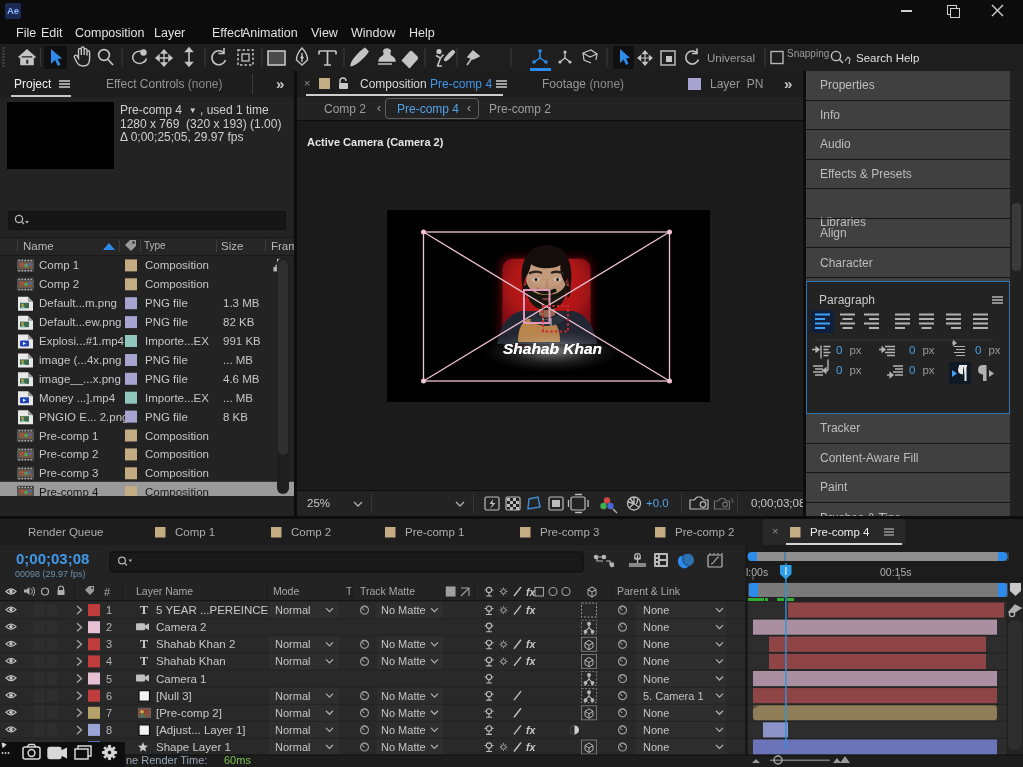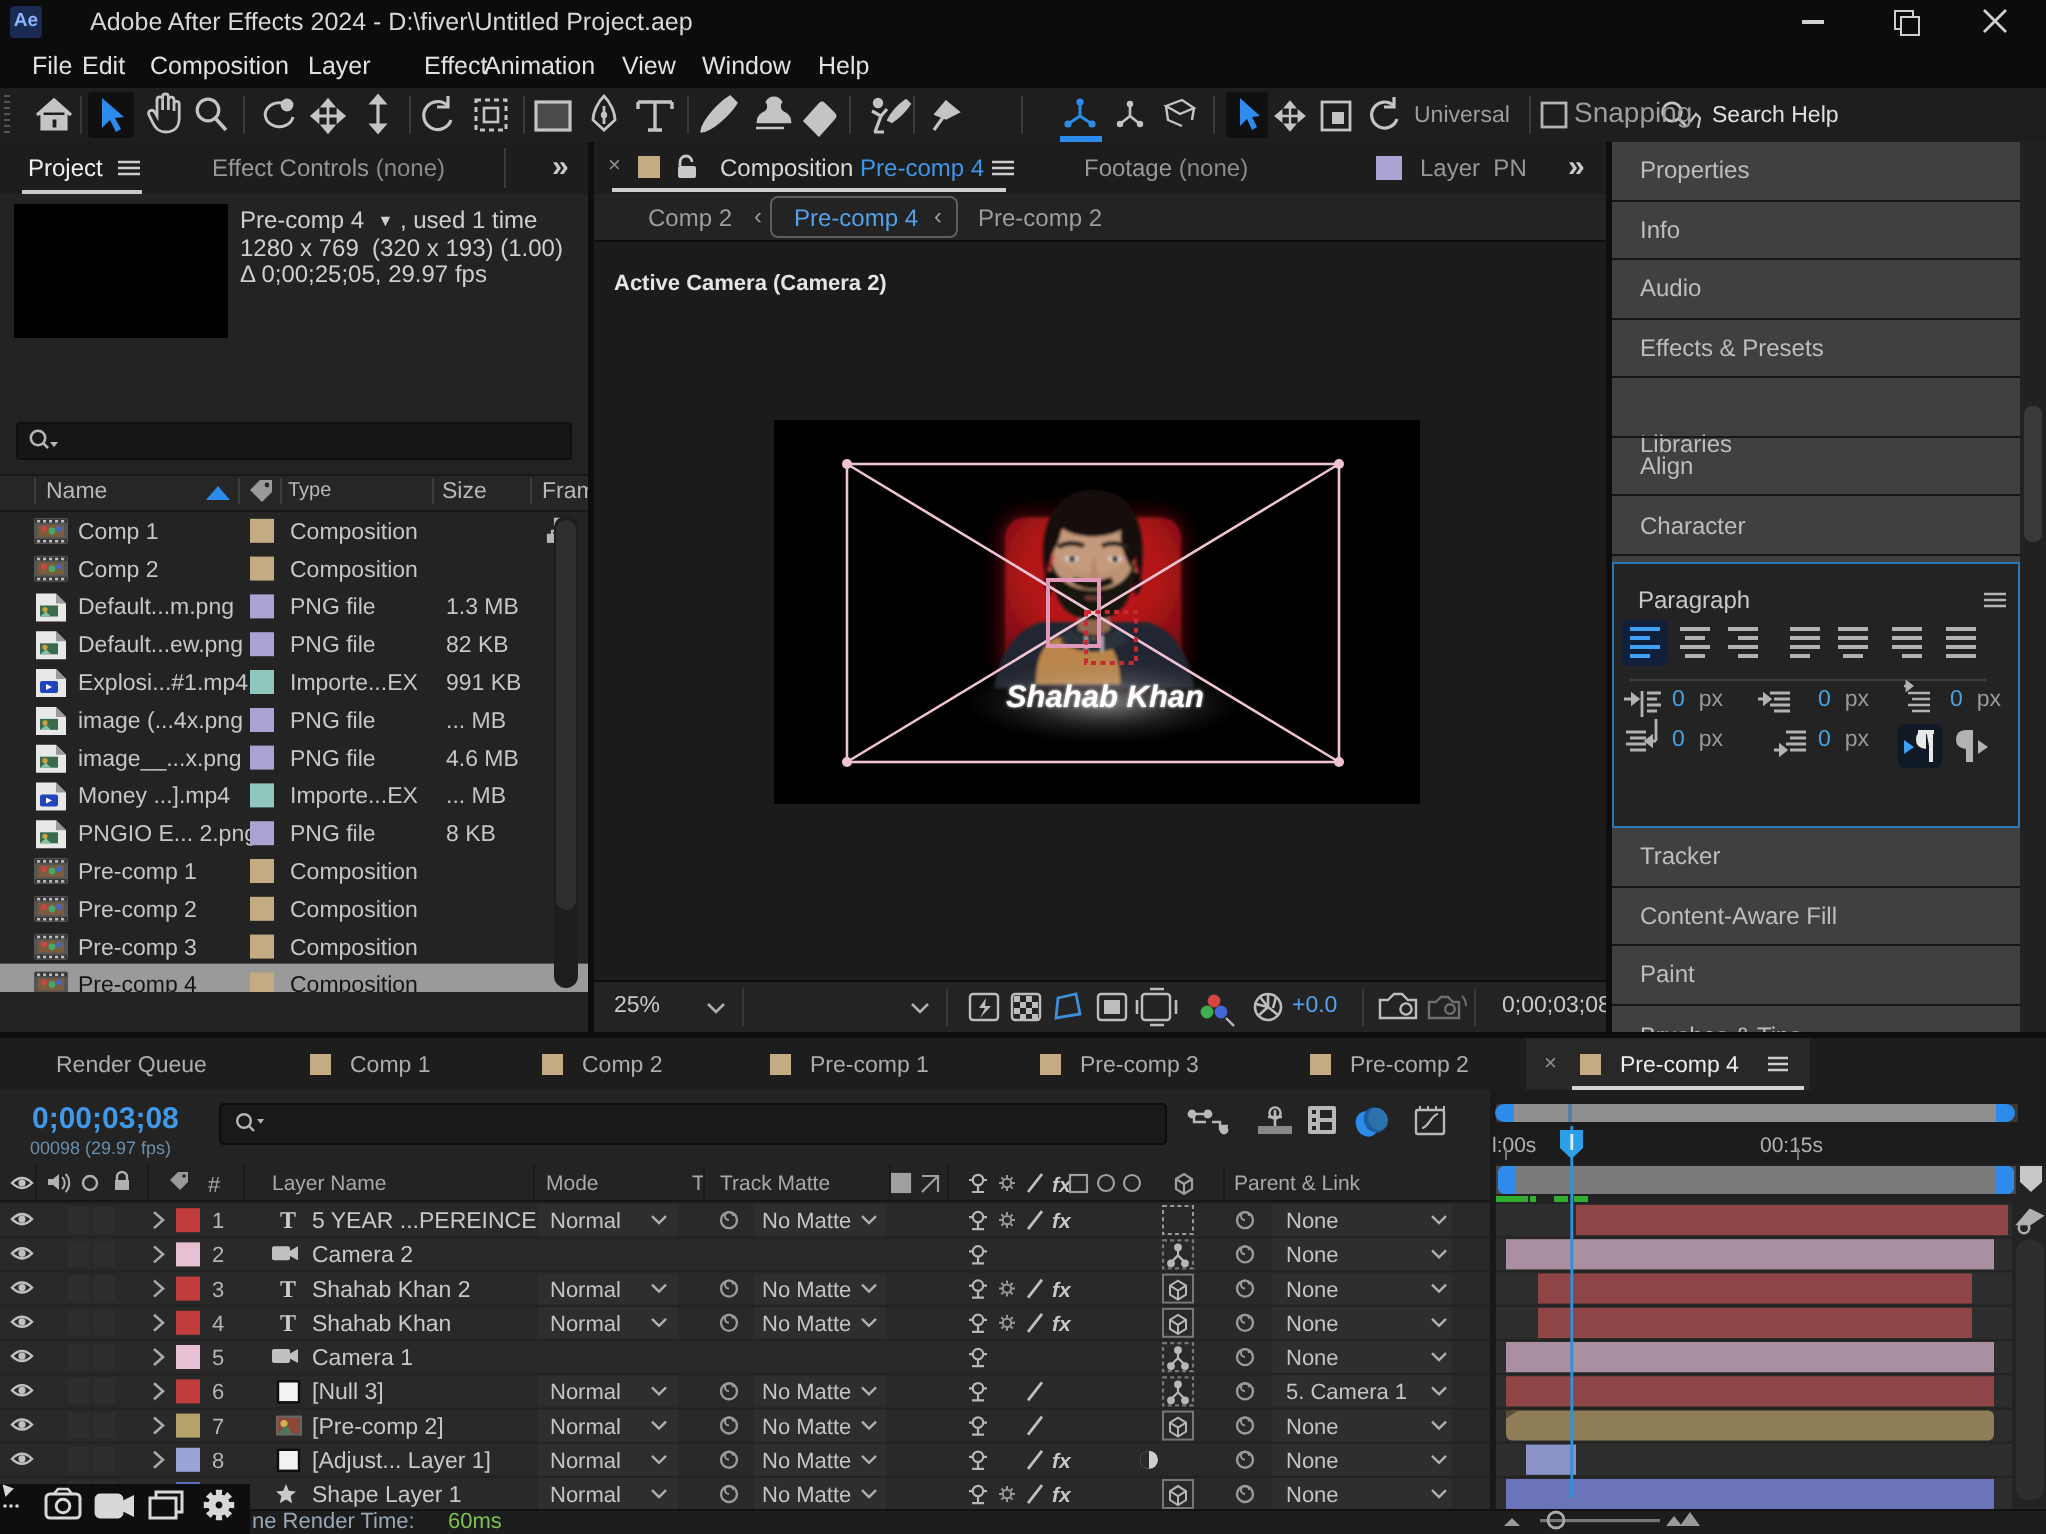--- a/index.html
+++ b/index.html
@@ -7,21 +7,20 @@
   .abs{position:absolute;}
   .txt{white-space:nowrap;}
   svg{display:block;}
 </style></head>
 <body>
 <div id="app">
 
 <div class="abs" style="left:0;top:0;width:1023px;height:22px;background:#0c0c0c;"></div>
 <div class="abs" style="left:5px;top:3px;width:16px;height:16px;background:#1b2a52;border-radius:2px;
      color:#8cb4ff;font-size:9.5px;font-weight:bold;text-align:center;line-height:16px;">Ae</div>
-<div class="abs txt" style="left:45px;top:4px;font-size:12.5px;color:#d8d8d8;">Adobe After Effects 2024 - D:\fiver\Untitled Project.aep</div>
 
 <div class="abs" style="left:901px;top:10px;width:11px;height:1.5px;background:#d0d0d0;"></div>
 <div class="abs" style="left:947px;top:5px;width:8px;height:8px;border:1.2px solid #d0d0d0;"></div>
 <div class="abs" style="left:950px;top:8px;width:8px;height:8px;border:1.2px solid #d0d0d0;background:#0c0c0c;"></div>
 <div class="abs" style="left:991px;top:4px;width:13px;height:13px;">
   <svg width="13" height="13">
         <path d="M1 1 L12 12 M12 1 L1 12" stroke="#d0d0d0" stroke-width="1.4"></path>
       </svg>
     </div>
 
@@ -122,21 +121,21 @@
       <path d="M765 4 V23" stroke="#3a3a3a" stroke-width="1"></path>
 
       <rect x="771" y="7.5" width="12" height="12" stroke="#b5b5b5" stroke-width="1.4"></rect>
 
       <circle cx="836" cy="12" r="4.6" stroke-width="1.4"></circle>
       <path d="M839.5 15.5 L843 19" stroke-width="1.4"></path>
       <path d="M845 17 l3-4 l2 2 l-1 5" stroke-width="1.1"></path>
     </g>
   </svg>
   <div class="abs txt" style="left:707px;top:8px;color:#9d9d9d;font-size:11.5px;">Universal</div>
-  <div class="abs txt" style="left:787px;top:4px;color:#9d9d9d;font-size:14px;">Snapping</div>
+  <div class="abs txt" style="left:787px;top:4px;color:#9d9d9d;font-size:10px;">Snapping</div>
   <div class="abs txt" style="left:856px;top:8px;color:#e0e0e0;font-size:11.5px;">Search Help</div>
   <div class="abs" style="left:530px;top:24px;width:21px;height:3px;background:#2d8ceb;"></div>
 </div>
 
 <div class="abs" id="projpanel" style="left:0;top:71px;width:294px;height:445px;background:#232323;">
 
   <div class="abs" style="left:0;top:0;width:294px;height:26px;background:#1d1d1d;"></div>
   <div class="abs txt" style="left:14px;top:6px;color:#f0f0f0;">Project</div>
   <div class="abs" style="left:59px;top:9px;width:11px;height:8px;">
     <svg width="11" height="8">

